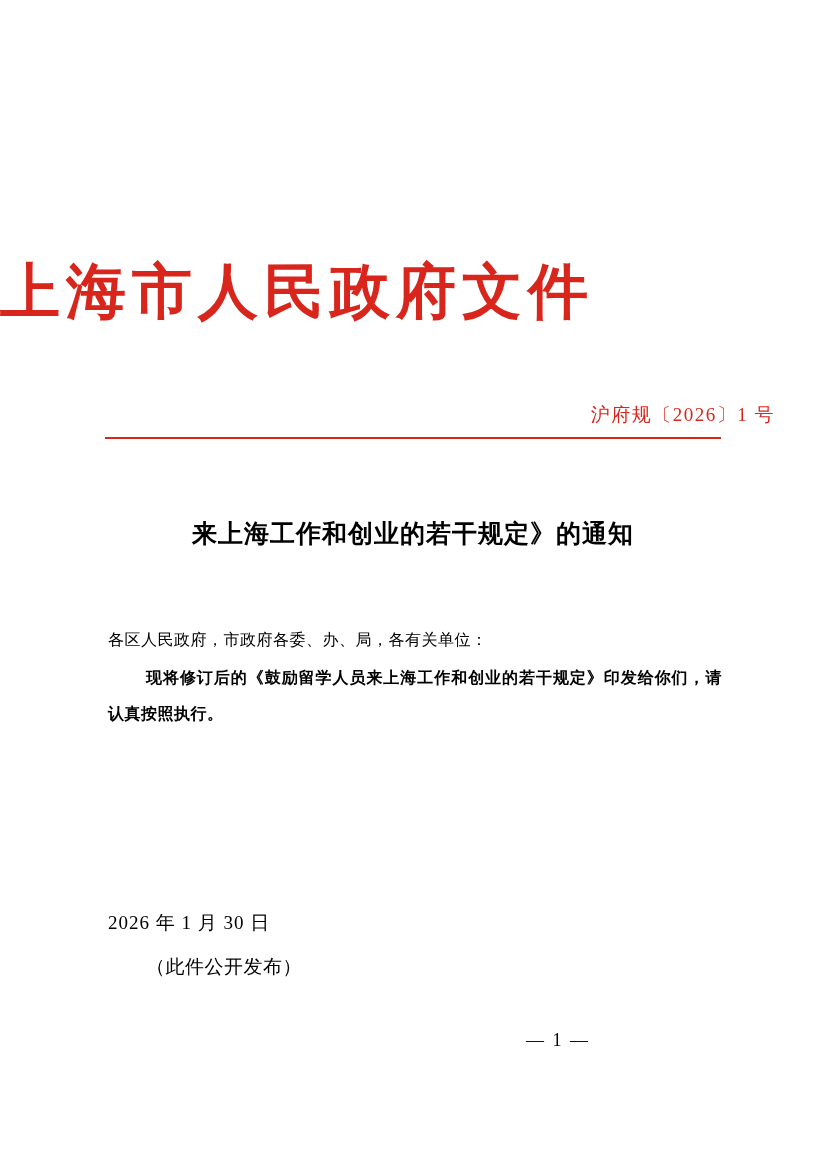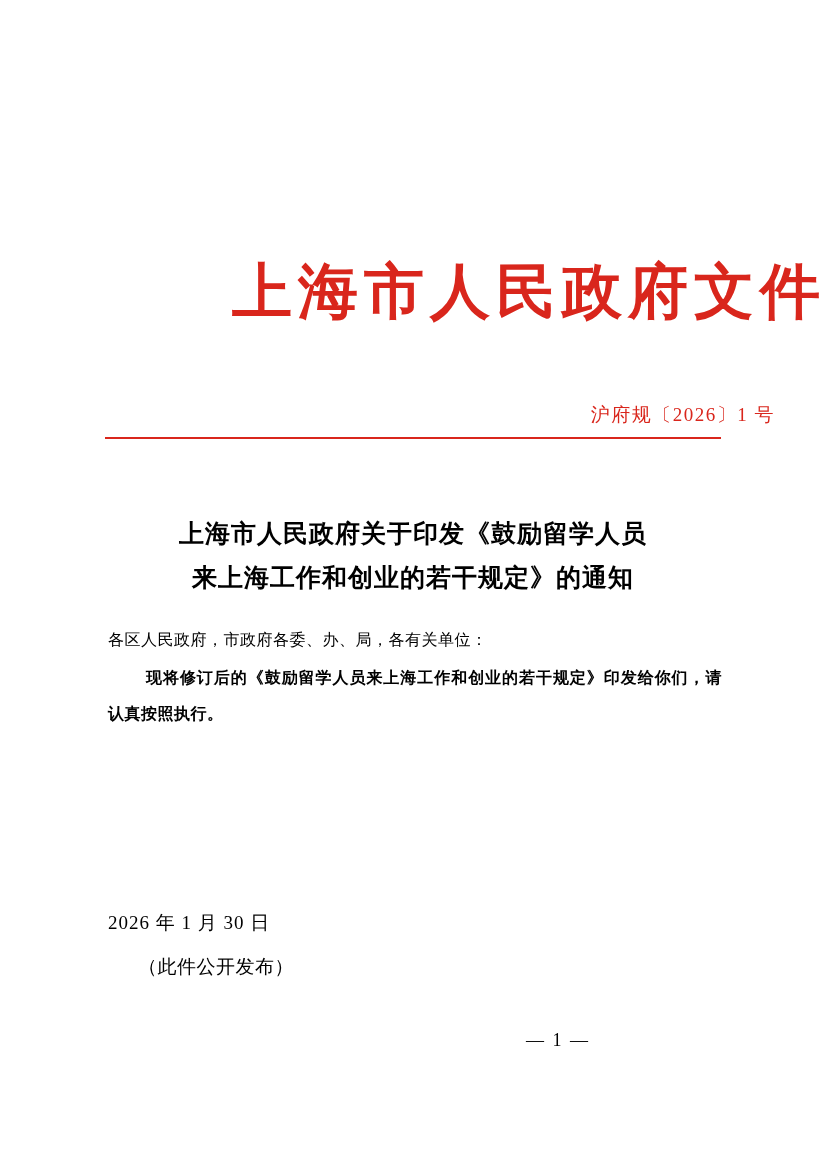--- a/index.html
+++ b/index.html
@@ -22,21 +22,21 @@
     height: 1169px;
     box-sizing: border-box;
   }
 
   
   .masthead {
     position: absolute;
     top: 258px;
     left: 0;
     width: 826px;
-    text-align: right;
+    text-align: left;
   }
   .masthead-title {
     color: #d9261c;
     font-family: "Liberation Serif", "DejaVu Serif", serif;
     font-weight: bold;
     font-size: 60px;
     letter-spacing: 6px;
     line-height: 1.15;
     white-space: nowrap;
   }
@@ -109,21 +109,21 @@
     width: 614px;
     text-align: left;
     font-size: 19px;
     letter-spacing: 1px;
   }
 
   
   .publish-note {
     position: absolute;
     top: 954px;
-    left: 138px;
+    left: 146px;
     font-size: 19px;
     letter-spacing: 0.5px;
   }
 
   
   .page-number {
     position: absolute;
     top: 1030px;
     left: 0;
     width: 826px;
@@ -141,21 +141,20 @@
 
   <div class="masthead">
     <div class="masthead-title">上海市人民政府文件</div>
   </div>
 
   <div class="doc-number">沪府规〔2026〕1 号</div>
 
   <div class="red-rule"></div>
 
   <div class="doc-title">
-    <span class="line">上海市人民政府关于印发《鼓励留学人员</span>
     <span class="line">来上海工作和创业的若干规定》的通知</span>
   </div>
 
   <div class="body-block">
     <p class="salutation">各区人民政府，市政府各委、办、局，各有关单位：</p>
     <p class="para">现将修订后的《鼓励留学人员来上海工作和创业的若干规定》印发给你们，请认真按照执行。</p>
   </div>
 
   <div class="doc-date">2026 年 1 月 30 日</div>
 

